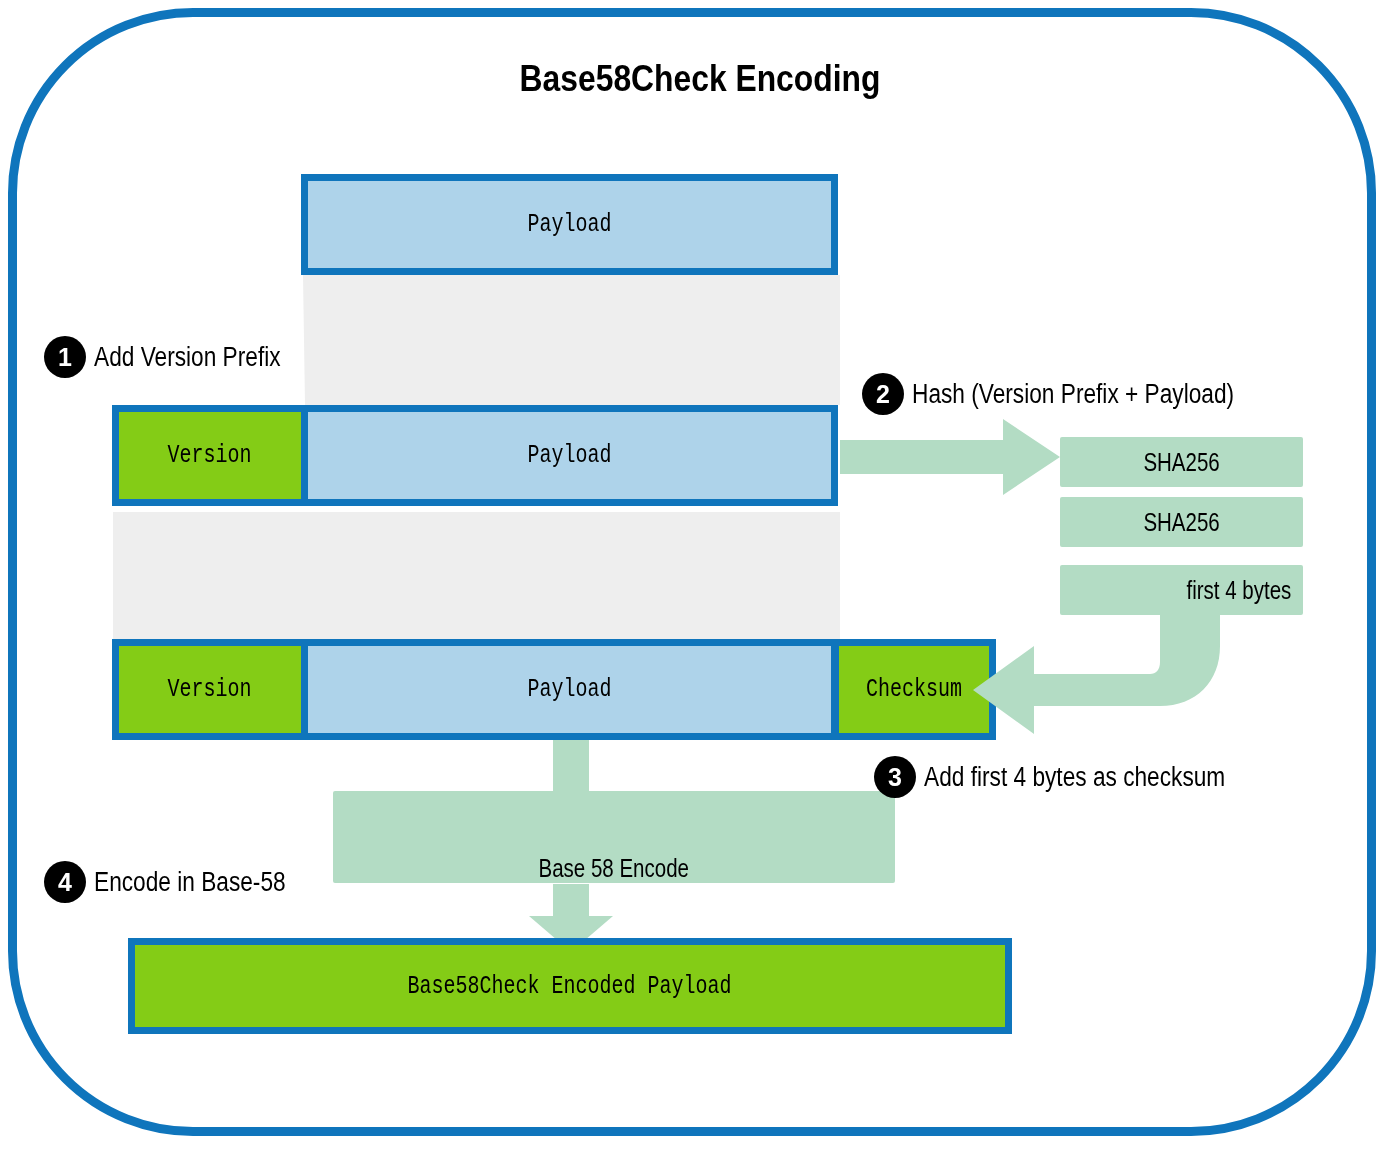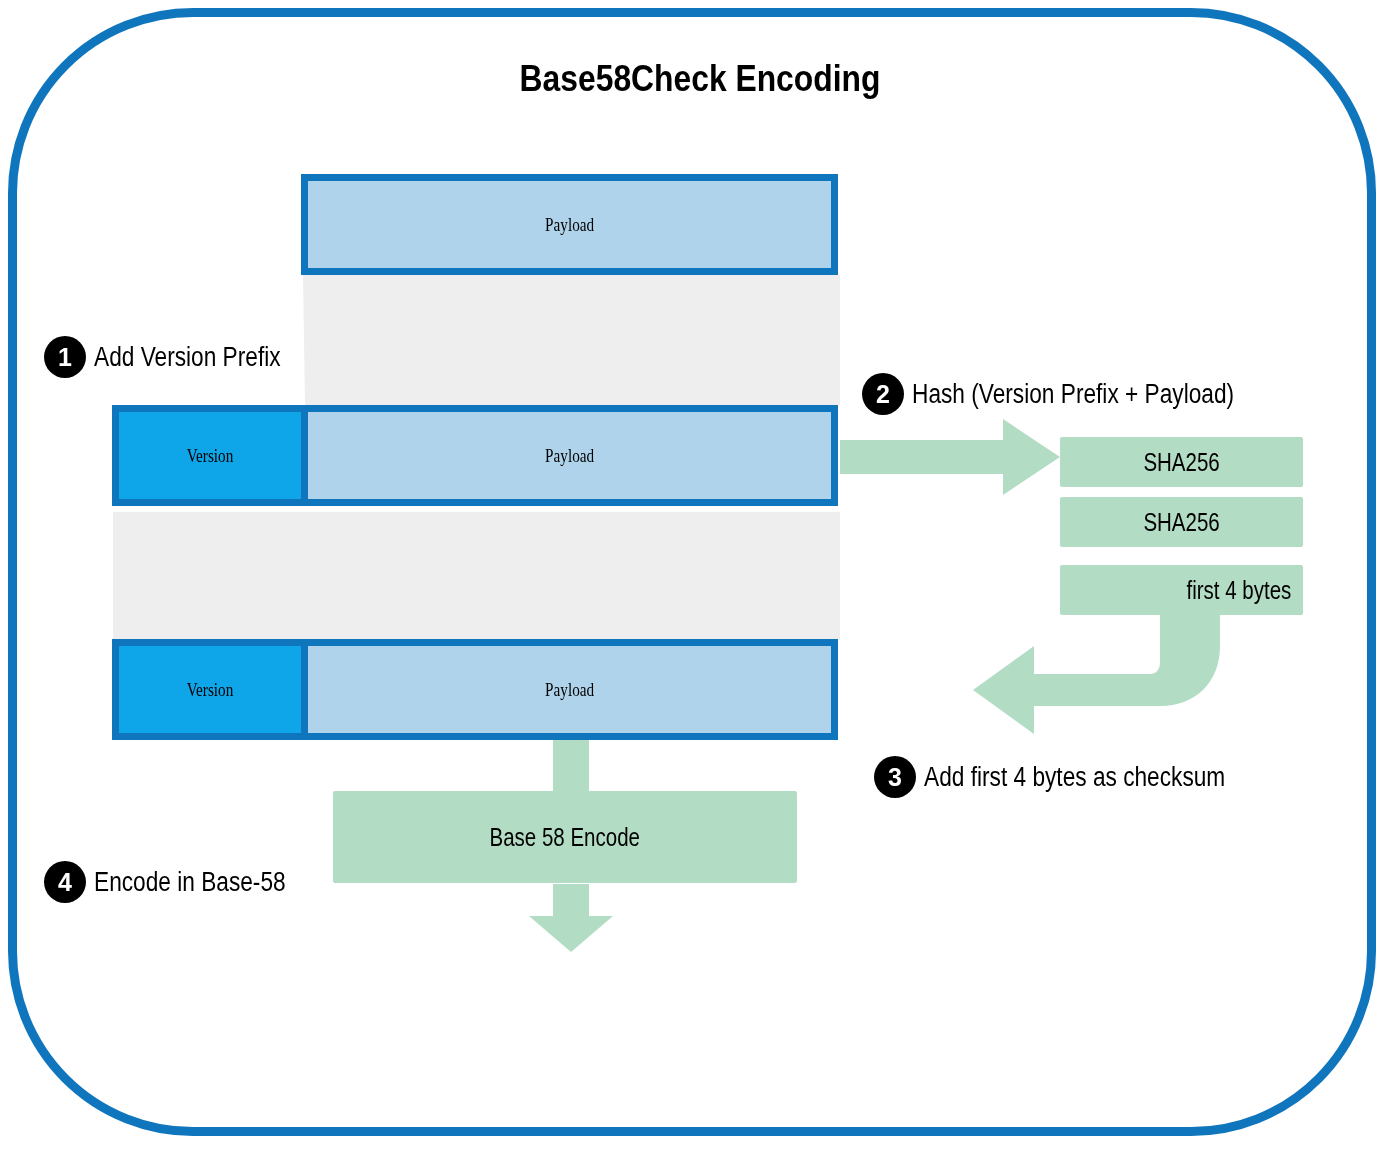--- a/index.html
+++ b/index.html
@@ -45,34 +45,34 @@
   }
   
   .box {
     position: absolute;
     box-sizing: border-box;
     border: 7px solid #0f75bc;
     display: flex;
     align-items: center;
     justify-content: center;
     background: #ffffff;
-    font-size: 19px;
-    color: #000000;
-    font-family: Liberation Serif, serif;
+    font-size: 25px;
+    color: #000000;
+    font-family: Liberation Mono, monospace;
   }
   .box span {
     transform: scaleX(0.80);
     display: inline-block;
     white-space: nowrap;
   }
   .box.payload {
     background: #aed3ea;
   }
   .box.white {
-    background: #0ea5e9;
+    background: #84cc16;
   }
   
   .green-box {
     position: absolute;
     box-sizing: border-box;
     background: #b3dcc4;
     border-radius: 2px;
     display: flex;
     align-items: center;
     justify-content: center;
@@ -147,20 +147,23 @@
   </div>
   <div class="box payload" style="left:301px; top:405px; width:537px; height:101px;">
     <span>Payload</span>
   </div>
 
   <div class="box white" style="left:112px; top:639px; width:196px; height:101px;">
     <span>Version</span>
   </div>
   <div class="box payload" style="left:301px; top:639px; width:537px; height:101px;">
     <span>Payload</span>
+  </div>
+  <div class="box white" style="left:832px; top:639px; width:164px; height:101px;">
+    <span>Checksum</span>
   </div>
 
   <svg id="arrows">
 
     <polygon points="840,440 1003,440 1003,419 1060,457 1003,495 1003,474 840,474" fill="#b3dcc4"></polygon>
 
     <path d="M 1160,610
              L 1220,610
              L 1220,646
              C 1220,682 1196,706 1160,706
@@ -181,24 +184,27 @@
   <div class="green-box" style="left:1060px; top:437px; width:243px; height:50px;">
     <span>SHA256</span>
   </div>
   <div class="green-box" style="left:1060px; top:497px; width:243px; height:50px;">
     <span>SHA256</span>
   </div>
   <div class="green-box" style="left:1060px; top:565px; width:243px; height:50px;justify-content:flex-end;">
     <span>first 4 bytes</span>
   </div>
 
-  <div class="green-box" style="left:333px; top:791px; width:464px; height:92px;">
+  <div class="green-box" style="left:333px; top:791px; width:562px; height:92px;align-items:flex-end;">
     <span>Base 58 Encode</span>
   </div>
 
+  <div class="box white" style="left:128px; top:938px; width:884px; height:96px;">
+    <span>Base58Check Encoded Payload</span>
+  </div>
 
   <div class="step" style="left:44px; top:336px;">
     <div class="step-badge">1</div>
     <div class="step-label">Add Version Prefix</div>
   </div>
 
   <div class="step" style="left:862px; top:373px;">
     <div class="step-badge">2</div>
     <div class="step-label">Hash (Version Prefix + Payload)</div>
   </div>

